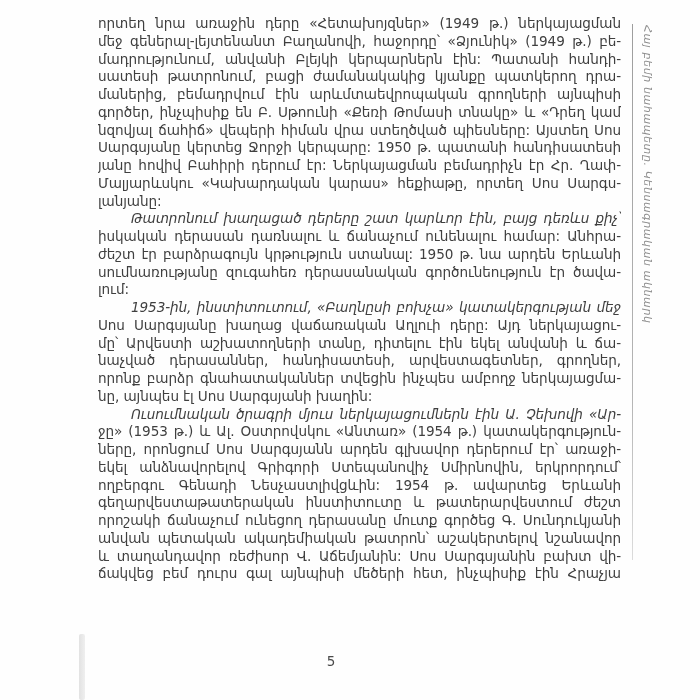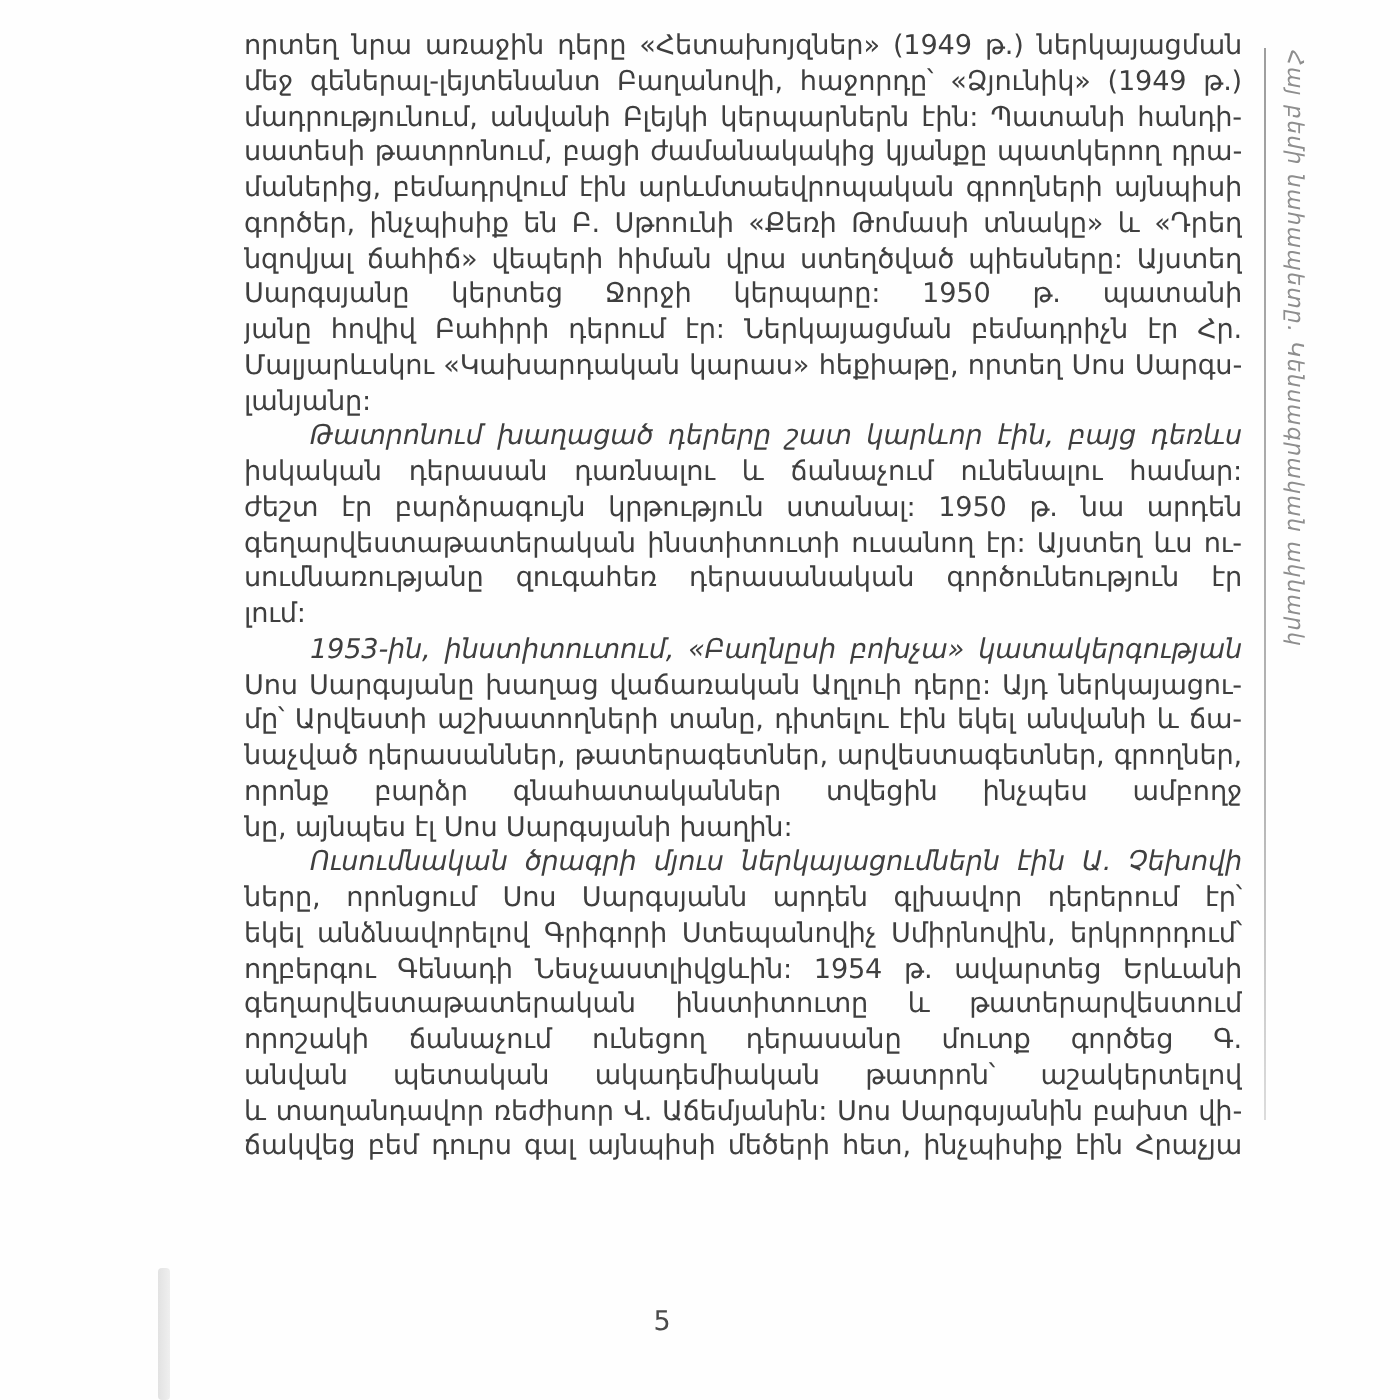--- a/index.html
+++ b/index.html
@@ -26,21 +26,20 @@
   }
   .line {
     font-size: 13.6px;
     line-height: 17.75px;
     height: 17.75px;
     white-space: normal;
     text-align: justify;
     text-align-last: justify;
     letter-spacing: -0.1px;
     overflow: hidden;
-    margin-left: 24px;
   }
   .line.p-end {
     text-align: center;
     text-align-last: left;
   }
   .line.p-start {
     text-indent: 33px;
     font-style: italic;
   }
   .margin-rule {
@@ -95,34 +94,34 @@
     <div class="line">մաներից, բեմադրվում էին արևմտաեվրոպական գրողների այնպիսի</div>
     <div class="line">գործեր, ինչպիսիք են Բ. Սթոունի «Քեռի Թոմասի տնակը» և «Դրեղ կամ</div>
     <div class="line">նզովյալ ճահիճ» վեպերի հիման վրա ստեղծված պիեսները: Այստեղ Սոս</div>
     <div class="line">Սարգսյանը կերտեց Ջորջի կերպարը: 1950 թ. պատանի հանդիսատեսի</div>
     <div class="line">յանը հովիվ Բահիրի դերում էր: Ներկայացման բեմադրիչն էր Հր. Ղափ-</div>
     <div class="line">Մալյարևսկու «Կախարդական կարաս» հեքիաթը, որտեղ Սոս Սարգս-</div>
     <div class="line p-end">լանյանը:</div>
     <div class="line p-start">Թատրոնում խաղացած դերերը շատ կարևոր էին, բայց դեռևս քիչ՝</div>
     <div class="line">իսկական դերասան դառնալու և ճանաչում ունենալու համար: Անհրա-</div>
     <div class="line">ժեշտ էր բարձրագույն կրթություն ստանալ: 1950 թ. նա արդեն Երևանի</div>
-    <div class="line">գեղարվեստաթատերական ինստիտուտի ուսանող էր: Այստեղ ևս ու-</div>
     <div class="line">սումնառությանը զուգահեռ դերասանական գործունեություն էր ծավա-</div>
     <div class="line p-end">լում:</div>
     <div class="line p-start">1953-ին, ինստիտուտում, «Բաղնըսի բոխչա» կատակերգության մեջ</div>
     <div class="line">Սոս Սարգսյանը խաղաց վաճառական Աղլուի դերը: Այդ ներկայացու-</div>
     <div class="line">մը՝ Արվեստի աշխատողների տանը, դիտելու էին եկել անվանի և ճա-</div>
-    <div class="line">նաչված դերասաններ, թատերագետներ, արվեստագետներ, գրողներ,</div>
+    <div class="line">նաչված դերասաններ, հանդիսատեսի, արվեստագետներ, գրողներ,</div>
     <div class="line">որոնք բարձր գնահատականներ տվեցին ինչպես ամբողջ ներկայացմա-</div>
     <div class="line p-end">նը, այնպես էլ Սոս Սարգսյանի խաղին:</div>
     <div class="line p-start">Ուսումնական ծրագրի մյուս ներկայացումներն էին Ա. Չեխովի «Ար-</div>
+    <div class="line">ջը» (1953 թ.) և Ալ. Օստրովսկու «Անտառ» (1954 թ.) կատակերգություն-</div>
     <div class="line">ները, որոնցում Սոս Սարգսյանն արդեն գլխավոր դերերում էր՝ առաջի-</div>
     <div class="line">եկել անձնավորելով Գրիգորի Ստեպանովիչ Սմիրնովին, երկրորդում՝</div>
     <div class="line">ողբերգու Գենադի Նեսչաստլիվցևին: 1954 թ. ավարտեց Երևանի</div>
-    <div class="line">գեղարվեստաթատերական ինստիտուտը և թատերարվեստում բոխչա</div>
+    <div class="line">գեղարվեստաթատերական ինստիտուտը և թատերարվեստում ժեշտ</div>
     <div class="line">որոշակի ճանաչում ունեցող դերասանը մուտք գործեց Գ. Սունդուկյանի</div>
     <div class="line">անվան պետական ակադեմիական թատրոն՝ աշակերտելով նշանավոր</div>
     <div class="line">և տաղանդավոր ռեժիսոր Վ. Աճեմյանին: Սոս Սարգսյանին բախտ վի-</div>
     <div class="line">ճակվեց բեմ դուրս գալ այնպիսի մեծերի հետ, ինչպիսիք էին Հրաչյա</div>
   </div>
 
   <div class="margin-rule"></div>
 
   <div class="margin-note">Հայ բեմի նահապետը. Կենսագրական ակնարկ</div>
 

